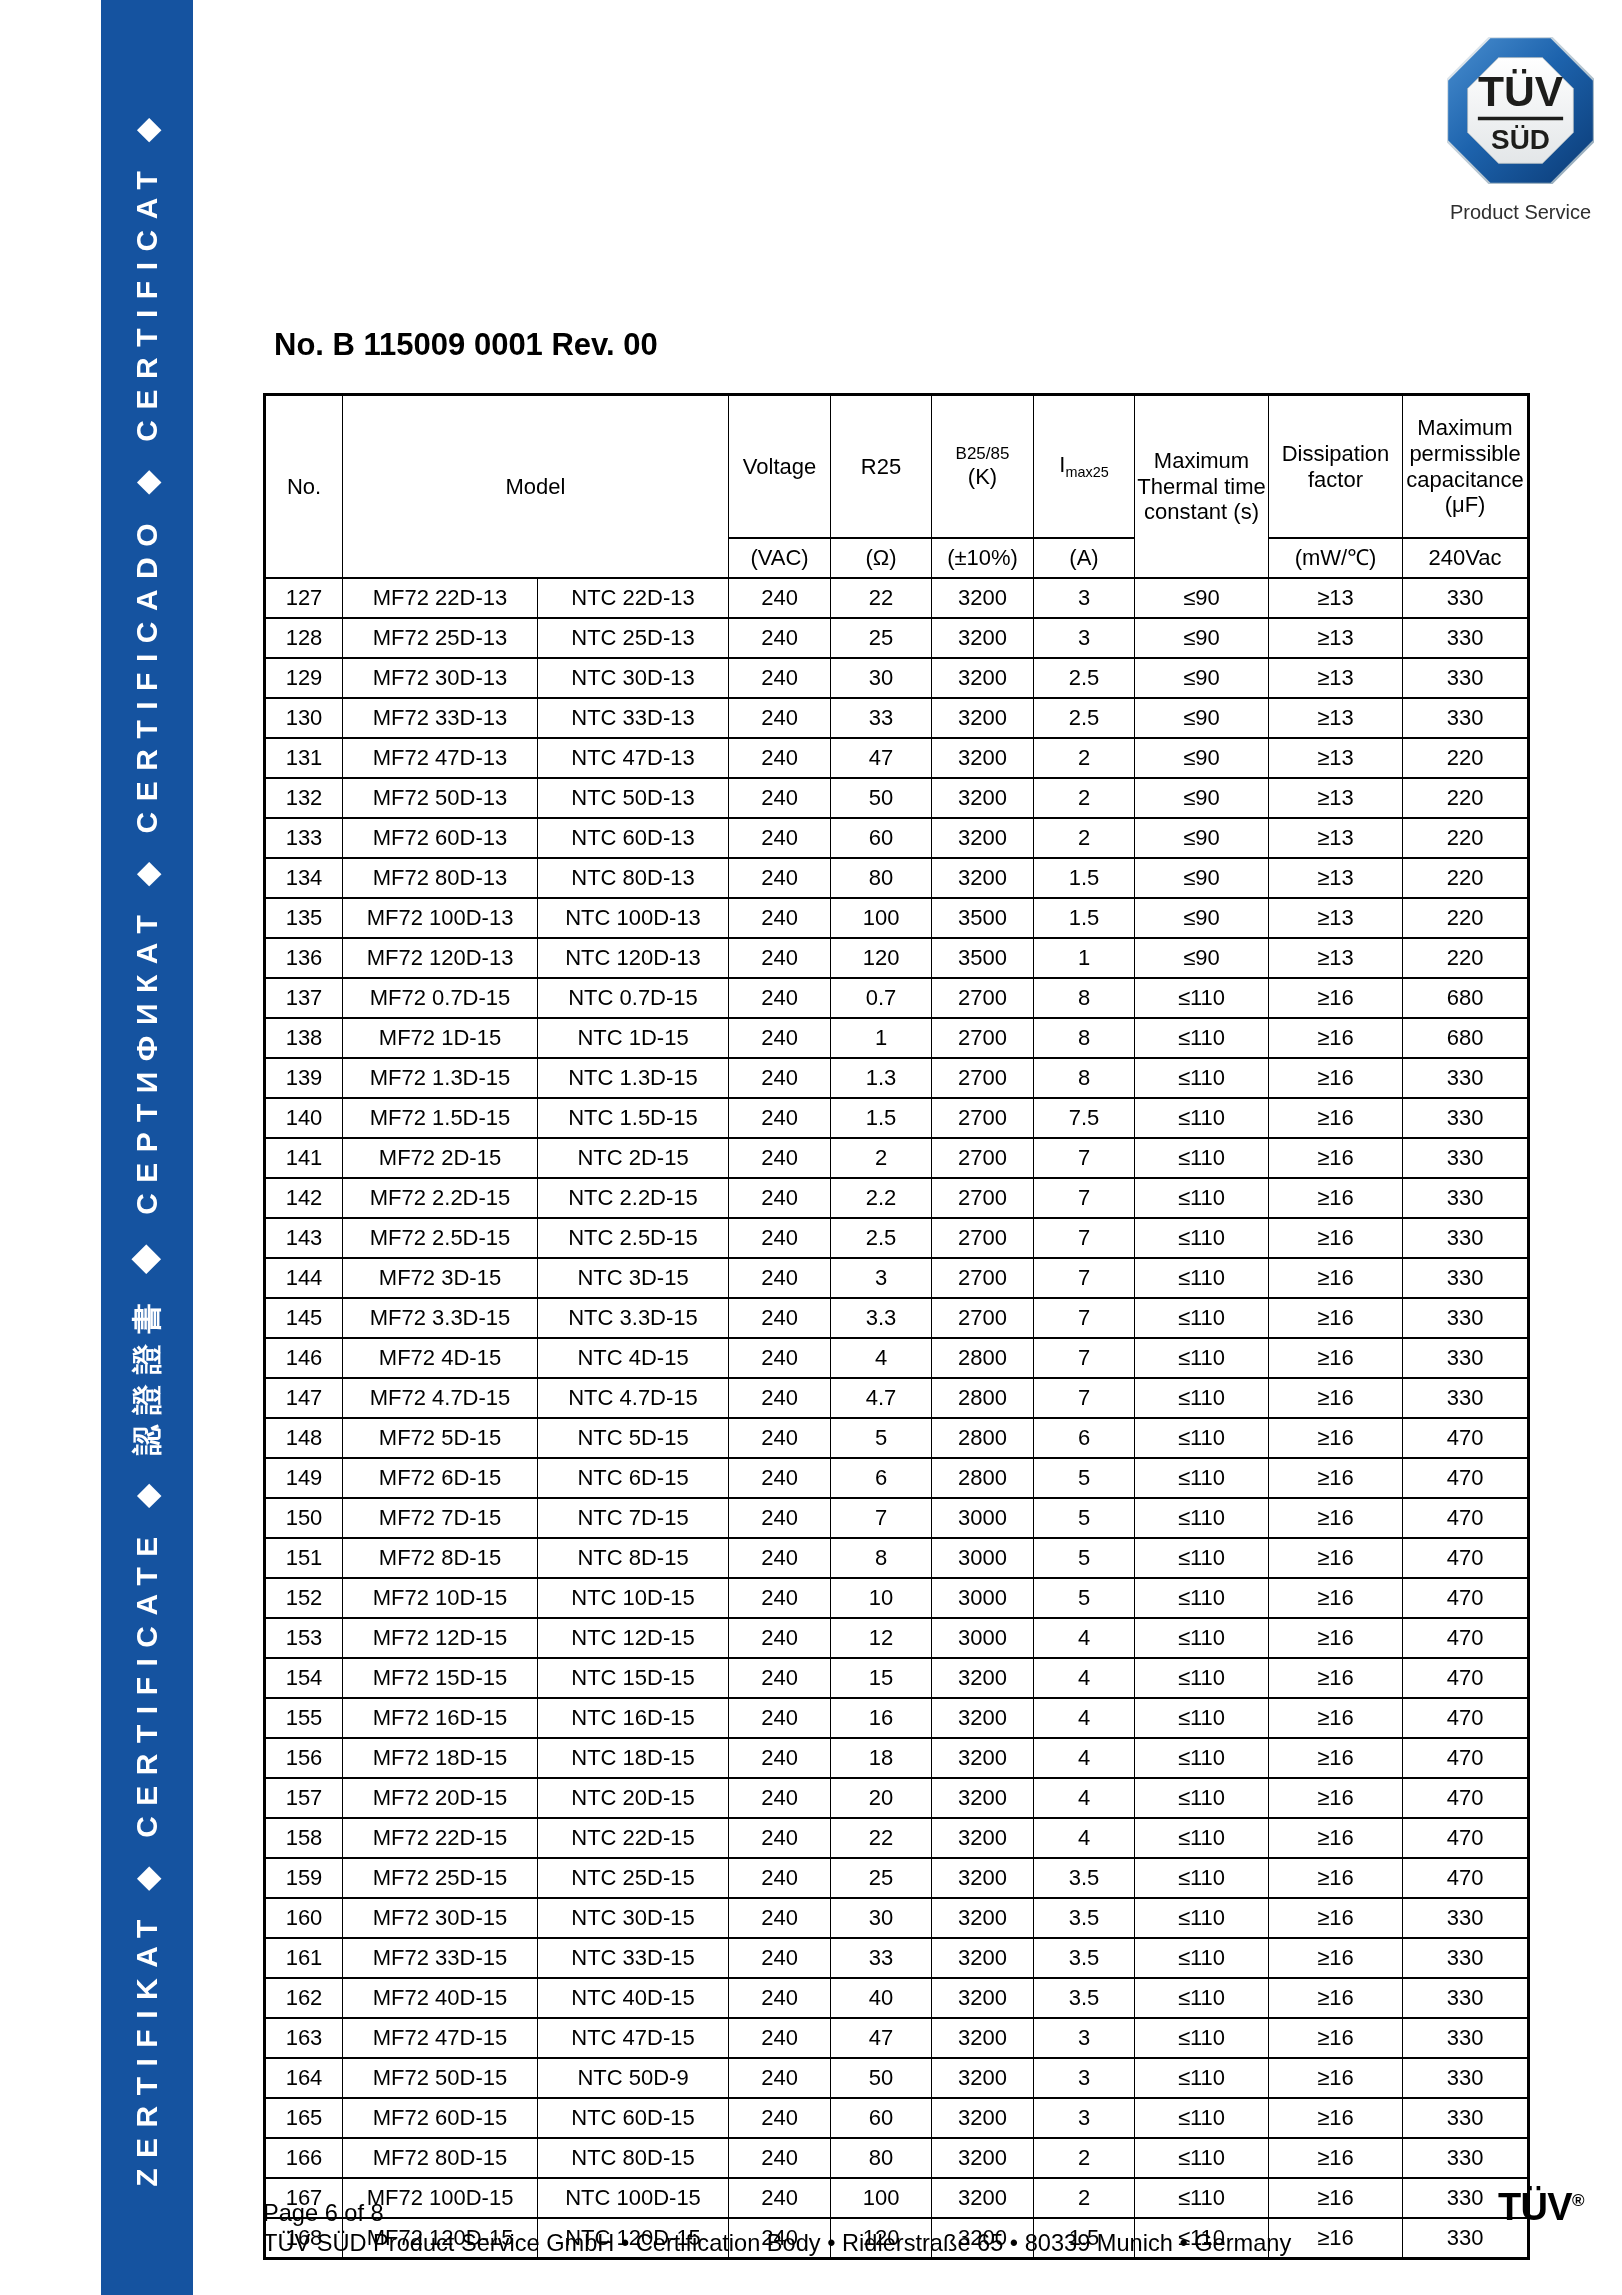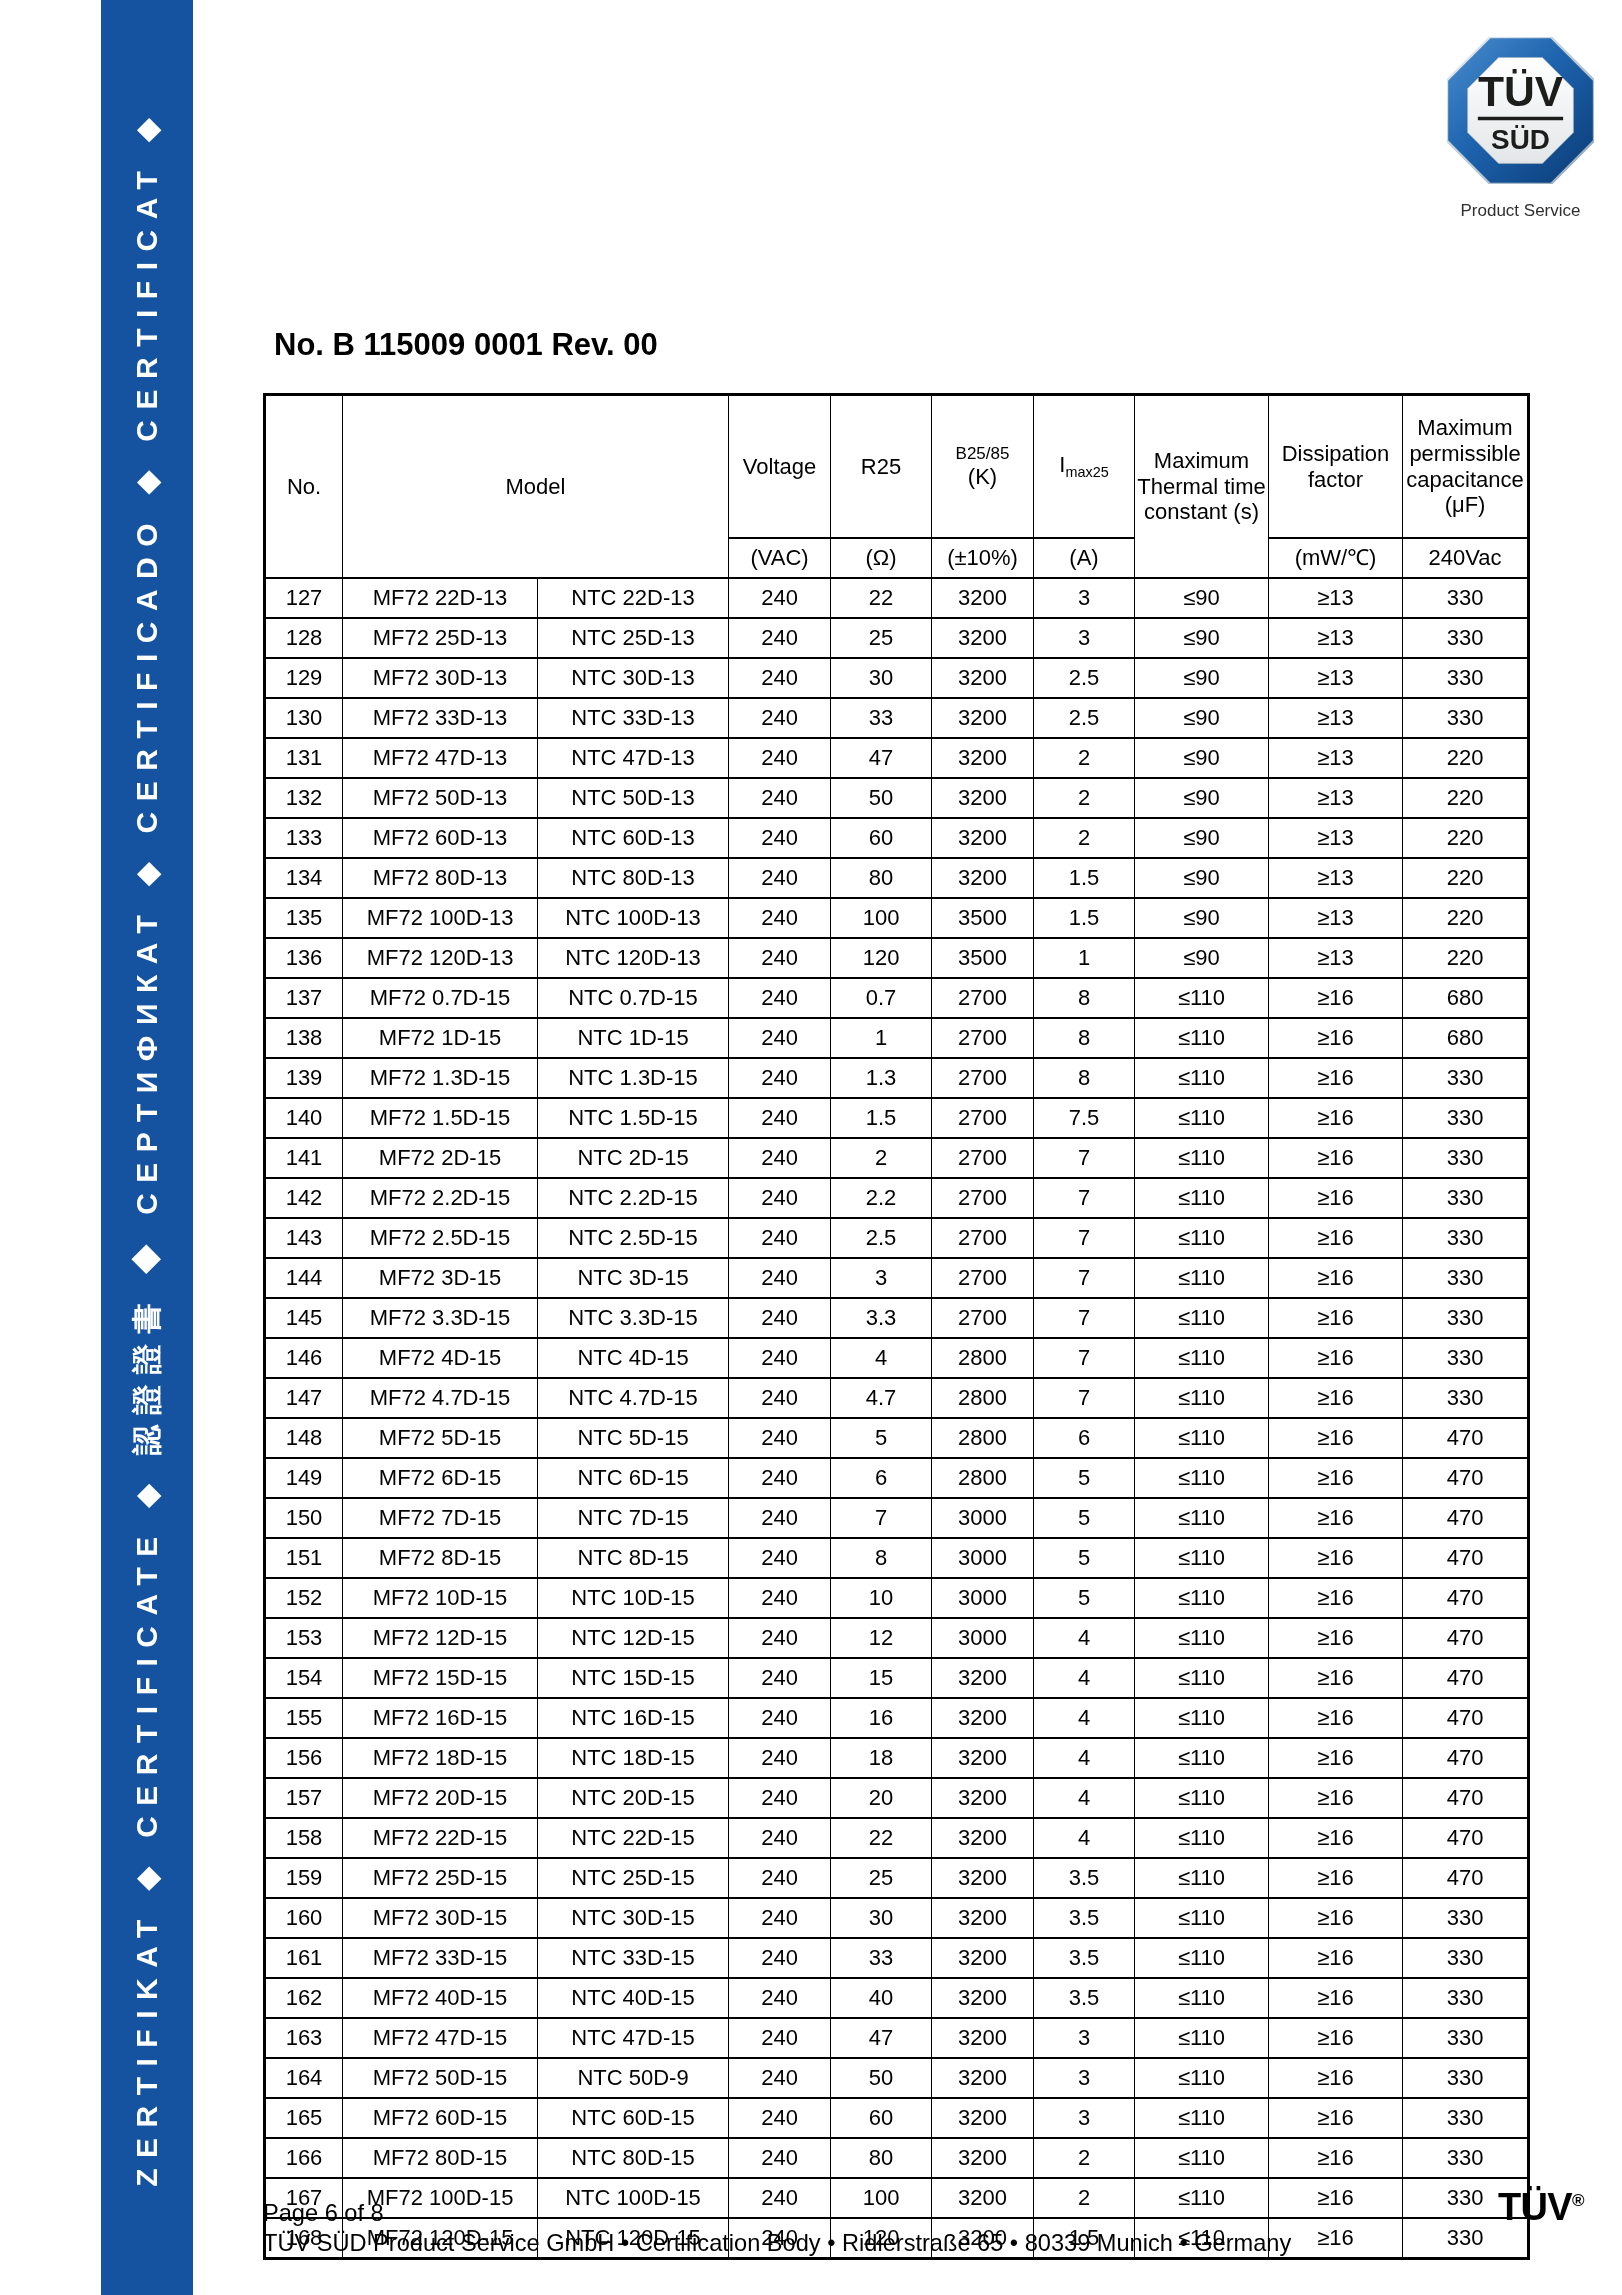--- a/index.html
+++ b/index.html
@@ -33,21 +33,21 @@
     white-space: nowrap;
     overflow: hidden;
   }
 
   
   .logo-block { position: absolute; left: 1447px; top: 37px; width: 147px; }
   .logo-octagon { width: 147px; height: 147px; display: block; }
   .logo-caption {
     margin-top: 17px;
     text-align: center;
-    font-size: 17px;
+    font-size: 20px;
     color: #2f2f2f;
     width: 147px;
     white-space: nowrap;
   }
 
   
   .title {
     position: absolute; left: 274px; top: 243px;
     font-size: 55px; font-weight: bold;
     letter-spacing: 15.7px;

